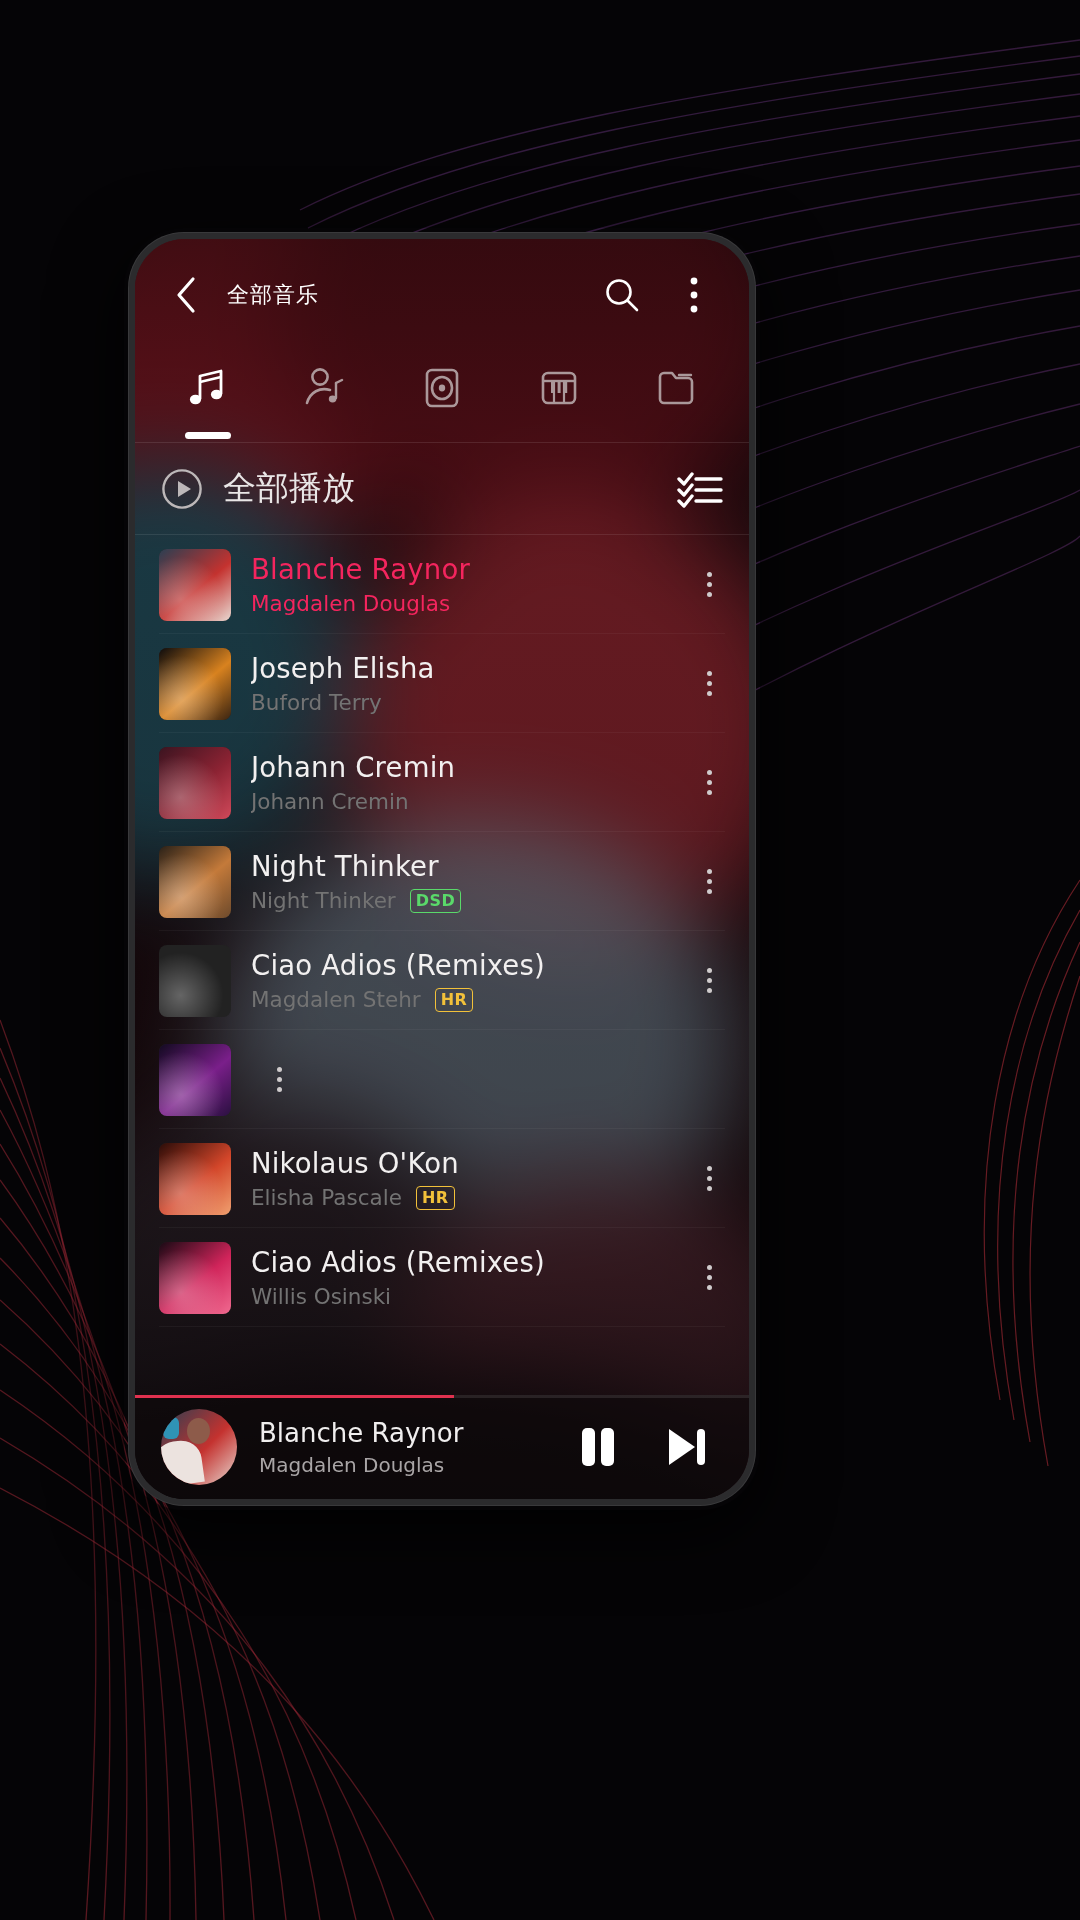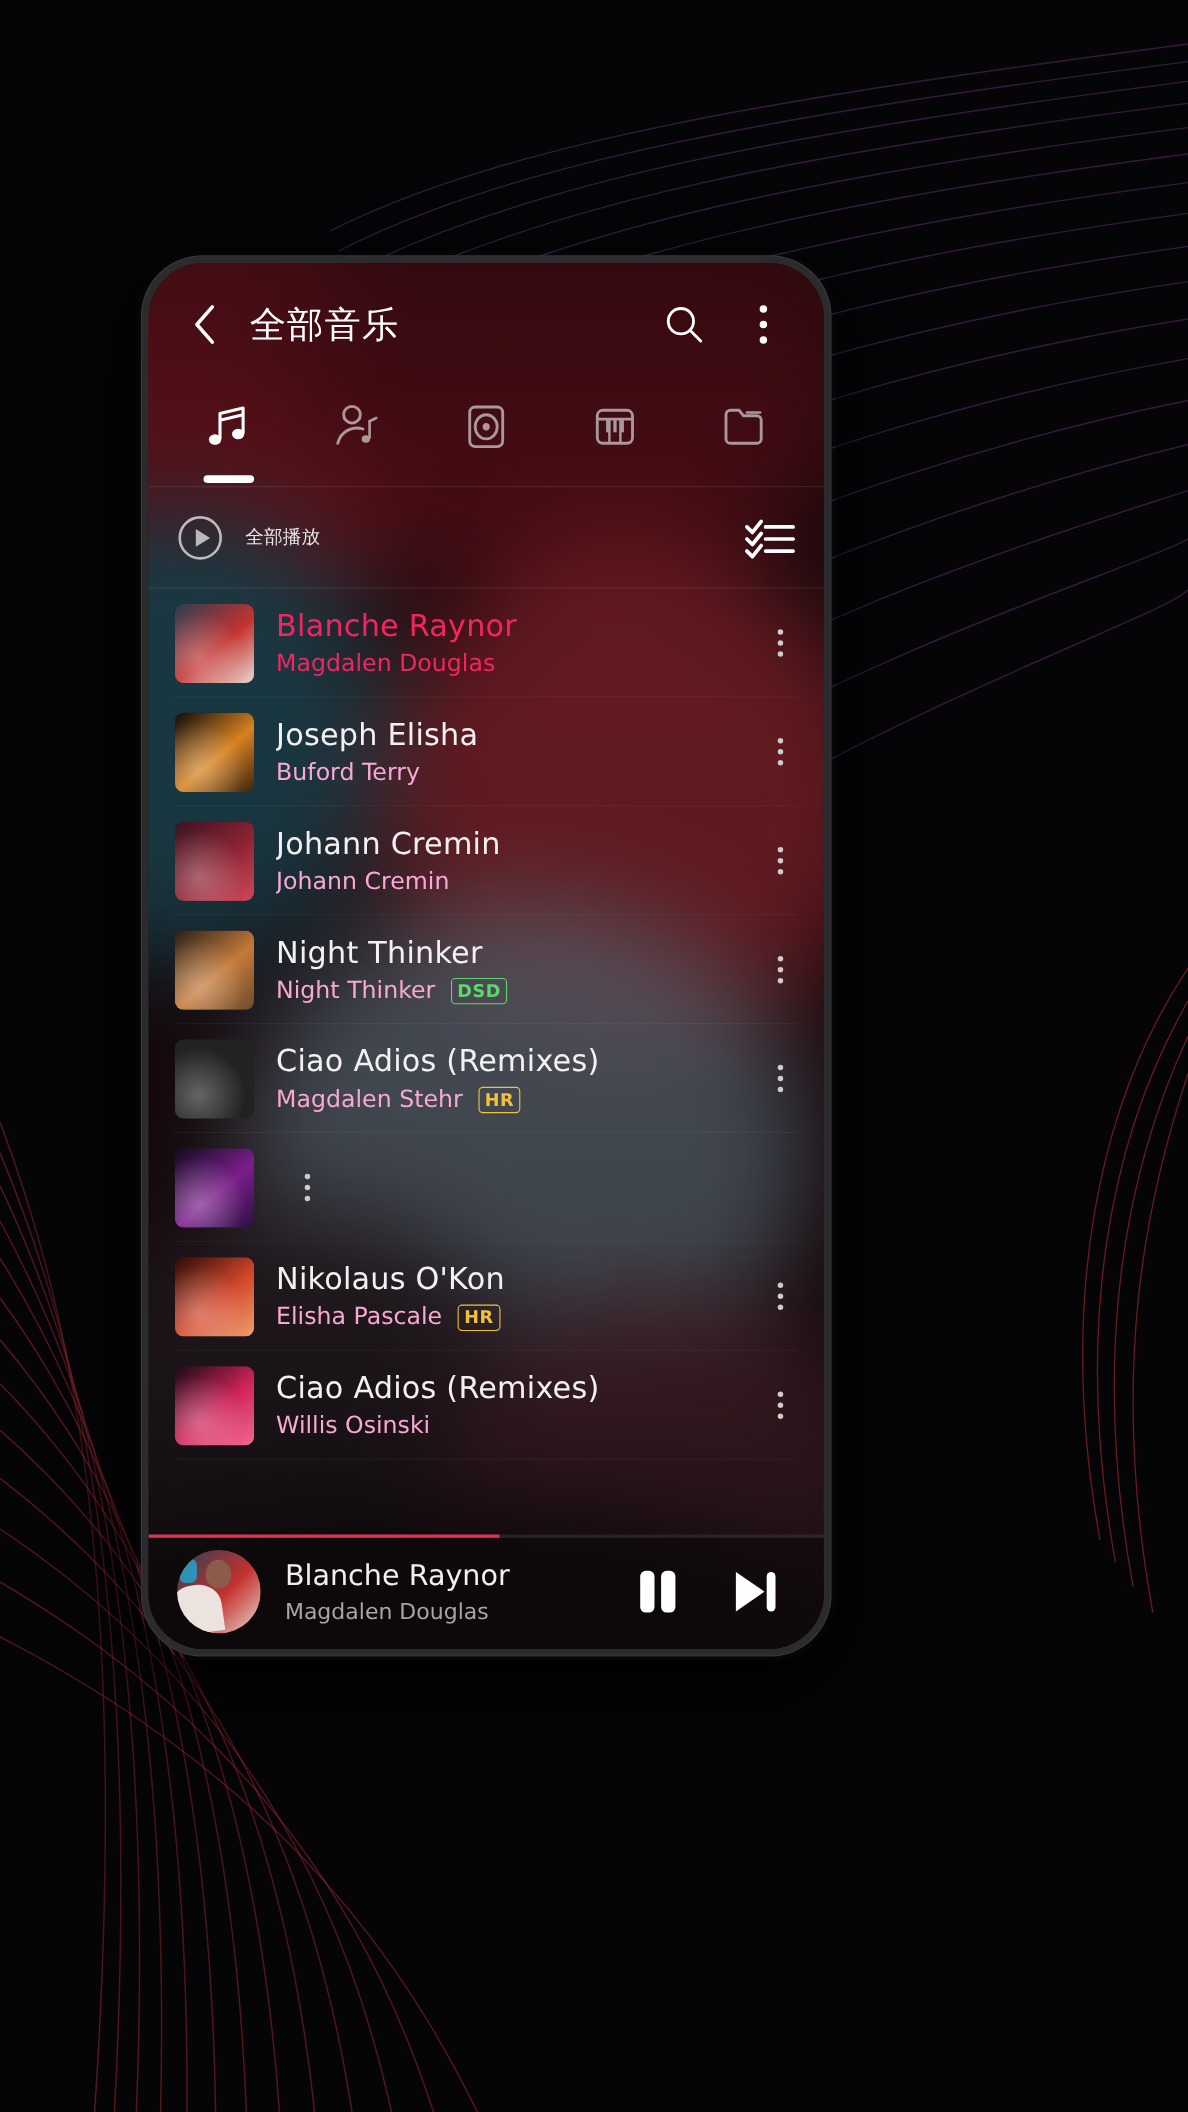--- a/index.html
+++ b/index.html
@@ -43,21 +43,21 @@
   .ui { position:absolute; inset:0; display:flex; flex-direction:column; }
 
   
   .appbar {
     height:112px; flex:0 0 112px;
     display:flex; align-items:center; padding:0 28px;
     gap:18px;
   }
   .back { width:46px; height:46px; display:flex; align-items:center; justify-content:center; cursor:pointer; }
   .title {
-    flex:1; color:#fff; font-size:33px; letter-spacing:1px;
+    flex:1; color:#fff; font-size:22px; letter-spacing:1px;
     font-family:"DejaVu Sans","Liberation Sans",sans-serif;
   }
   .appbar-ico { width:54px; height:54px; display:flex; align-items:center; justify-content:center; cursor:pointer; }
 
   
   .tabs {
     flex:0 0 92px; display:flex; align-items:flex-start;
     padding:6px 14px 0 14px; position:relative;
   }
   .tab {
@@ -72,21 +72,21 @@
     width:46px; height:7px; border-radius:4px; background:#fff; display:none;
   }
   .tab.active .underline { display:block; }
   .tabs-sep { position:absolute; left:0; right:0; bottom:0; height:1px; background:rgba(255,255,255,.10); }
 
   
   .playall {
     flex:0 0 92px; display:flex; align-items:center; padding:0 26px; gap:20px;
     border-bottom:1px solid rgba(255,255,255,.09);
   }
-  .playall .label { color:#e9e6e6; font-size:17px; font-family:"DejaVu Sans","Liberation Sans",sans-serif; flex:1; }
+  .playall .label { color:#e9e6e6; font-size:33px; font-family:"DejaVu Sans","Liberation Sans",sans-serif; flex:1; }
   .playall .circle, .playall .multi { cursor:pointer; display:flex; align-items:center; }
 
   
   .list { flex:1; overflow:hidden; }
   .row {
     height:99px; display:flex; align-items:center; padding:0 12px 0 24px; gap:20px;
     position:relative;
   }
   .row::after {
     content:""; position:absolute; left:24px; right:24px; bottom:0; height:1px;
@@ -97,21 +97,21 @@
     position:relative; background:#222;
   }
   .art .layer { position:absolute; inset:0; }
   .meta { flex:1; min-width:0; display:flex; flex-direction:column; gap:6px; }
   .s-title {
     color:#f2f0f0; font-size:27.5px; white-space:nowrap; overflow:hidden; text-overflow:ellipsis;
     font-family:"DejaVu Sans","Liberation Sans",sans-serif; letter-spacing:.2px;
   }
   .s-sub { display:flex; align-items:center; gap:14px; }
   .s-artist {
-    color:#f9a8d4; font-size:21.5px; white-space:nowrap; overflow:hidden; text-overflow:ellipsis;
+    color:#737373; font-size:21.5px; white-space:nowrap; overflow:hidden; text-overflow:ellipsis;
     font-family:"DejaVu Sans","Liberation Sans",sans-serif;
   }
   .row.playing .s-title { color:#f4255e; }
   .row.playing .s-artist { color:#f4255e; }
   .badge {
     font-size:16px; line-height:1; padding:3px 5px; border-radius:4px;
     border:1.6px solid currentColor; font-weight:bold; letter-spacing:.5px;
     font-family:"DejaVu Sans","Liberation Sans",sans-serif; flex:0 0 auto;
   }
   .row-menu { width:56px; height:70px; display:flex; align-items:center; justify-content:center; cursor:pointer; flex:0 0 56px; }

